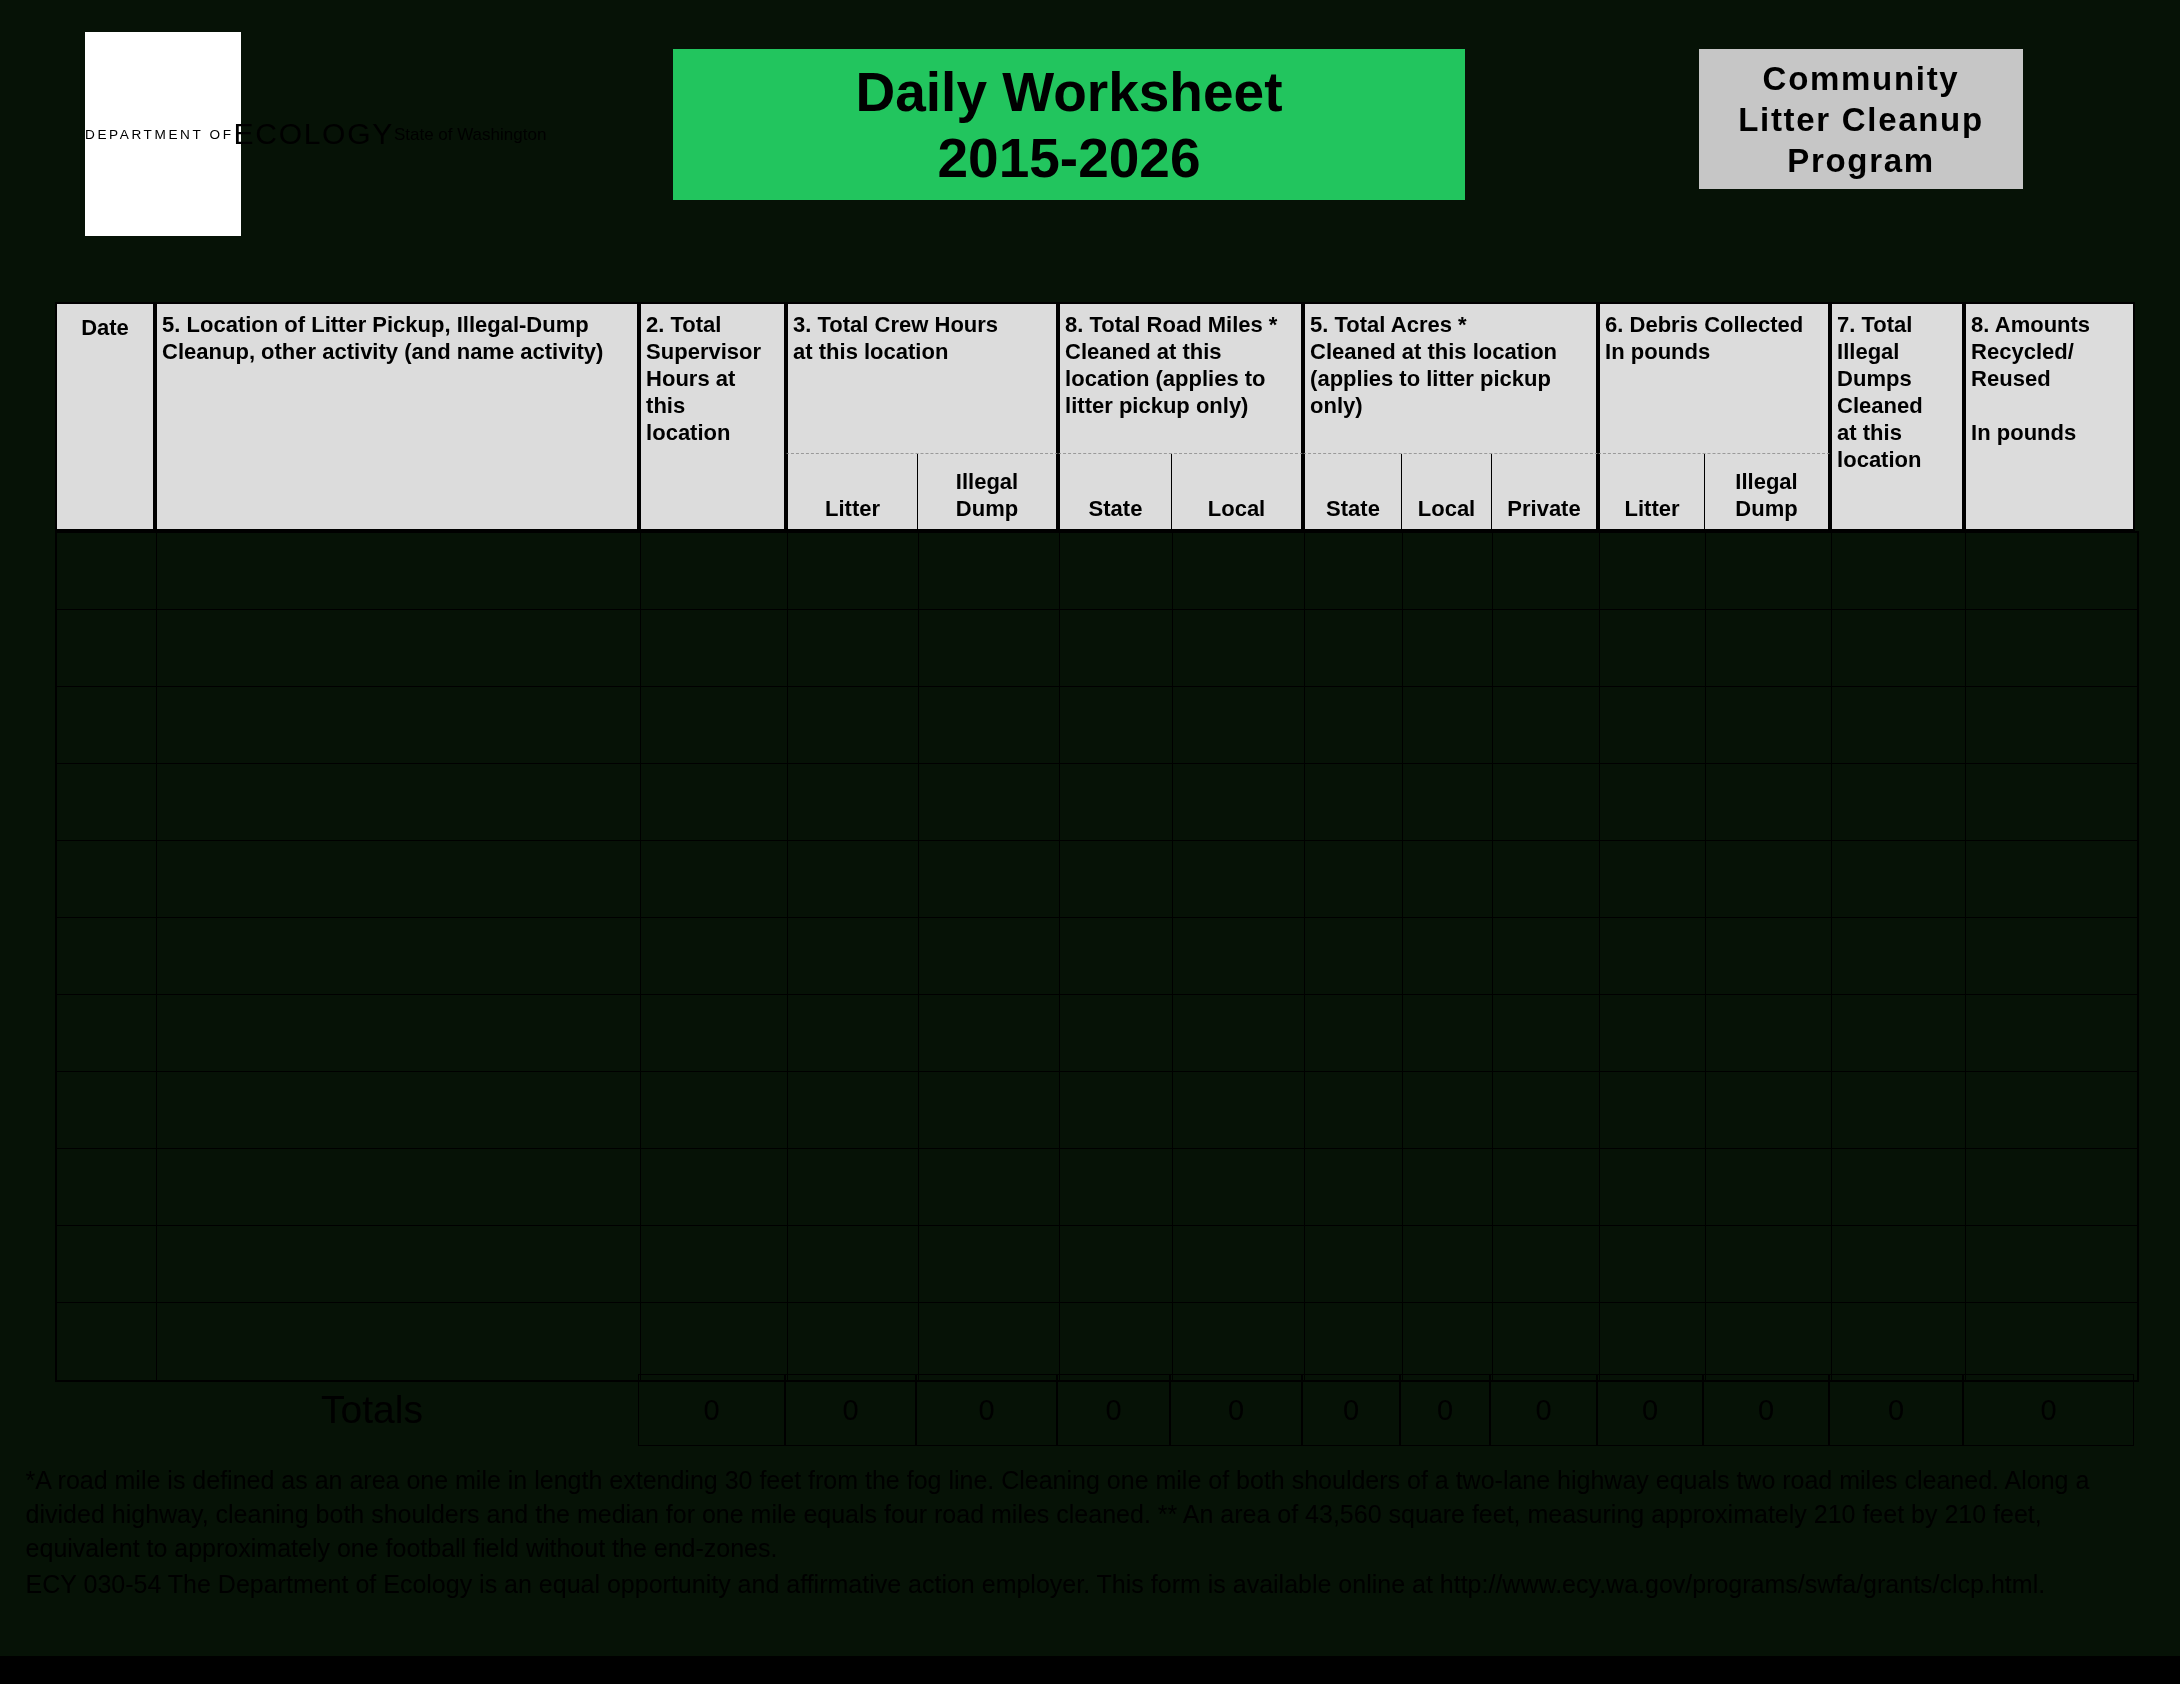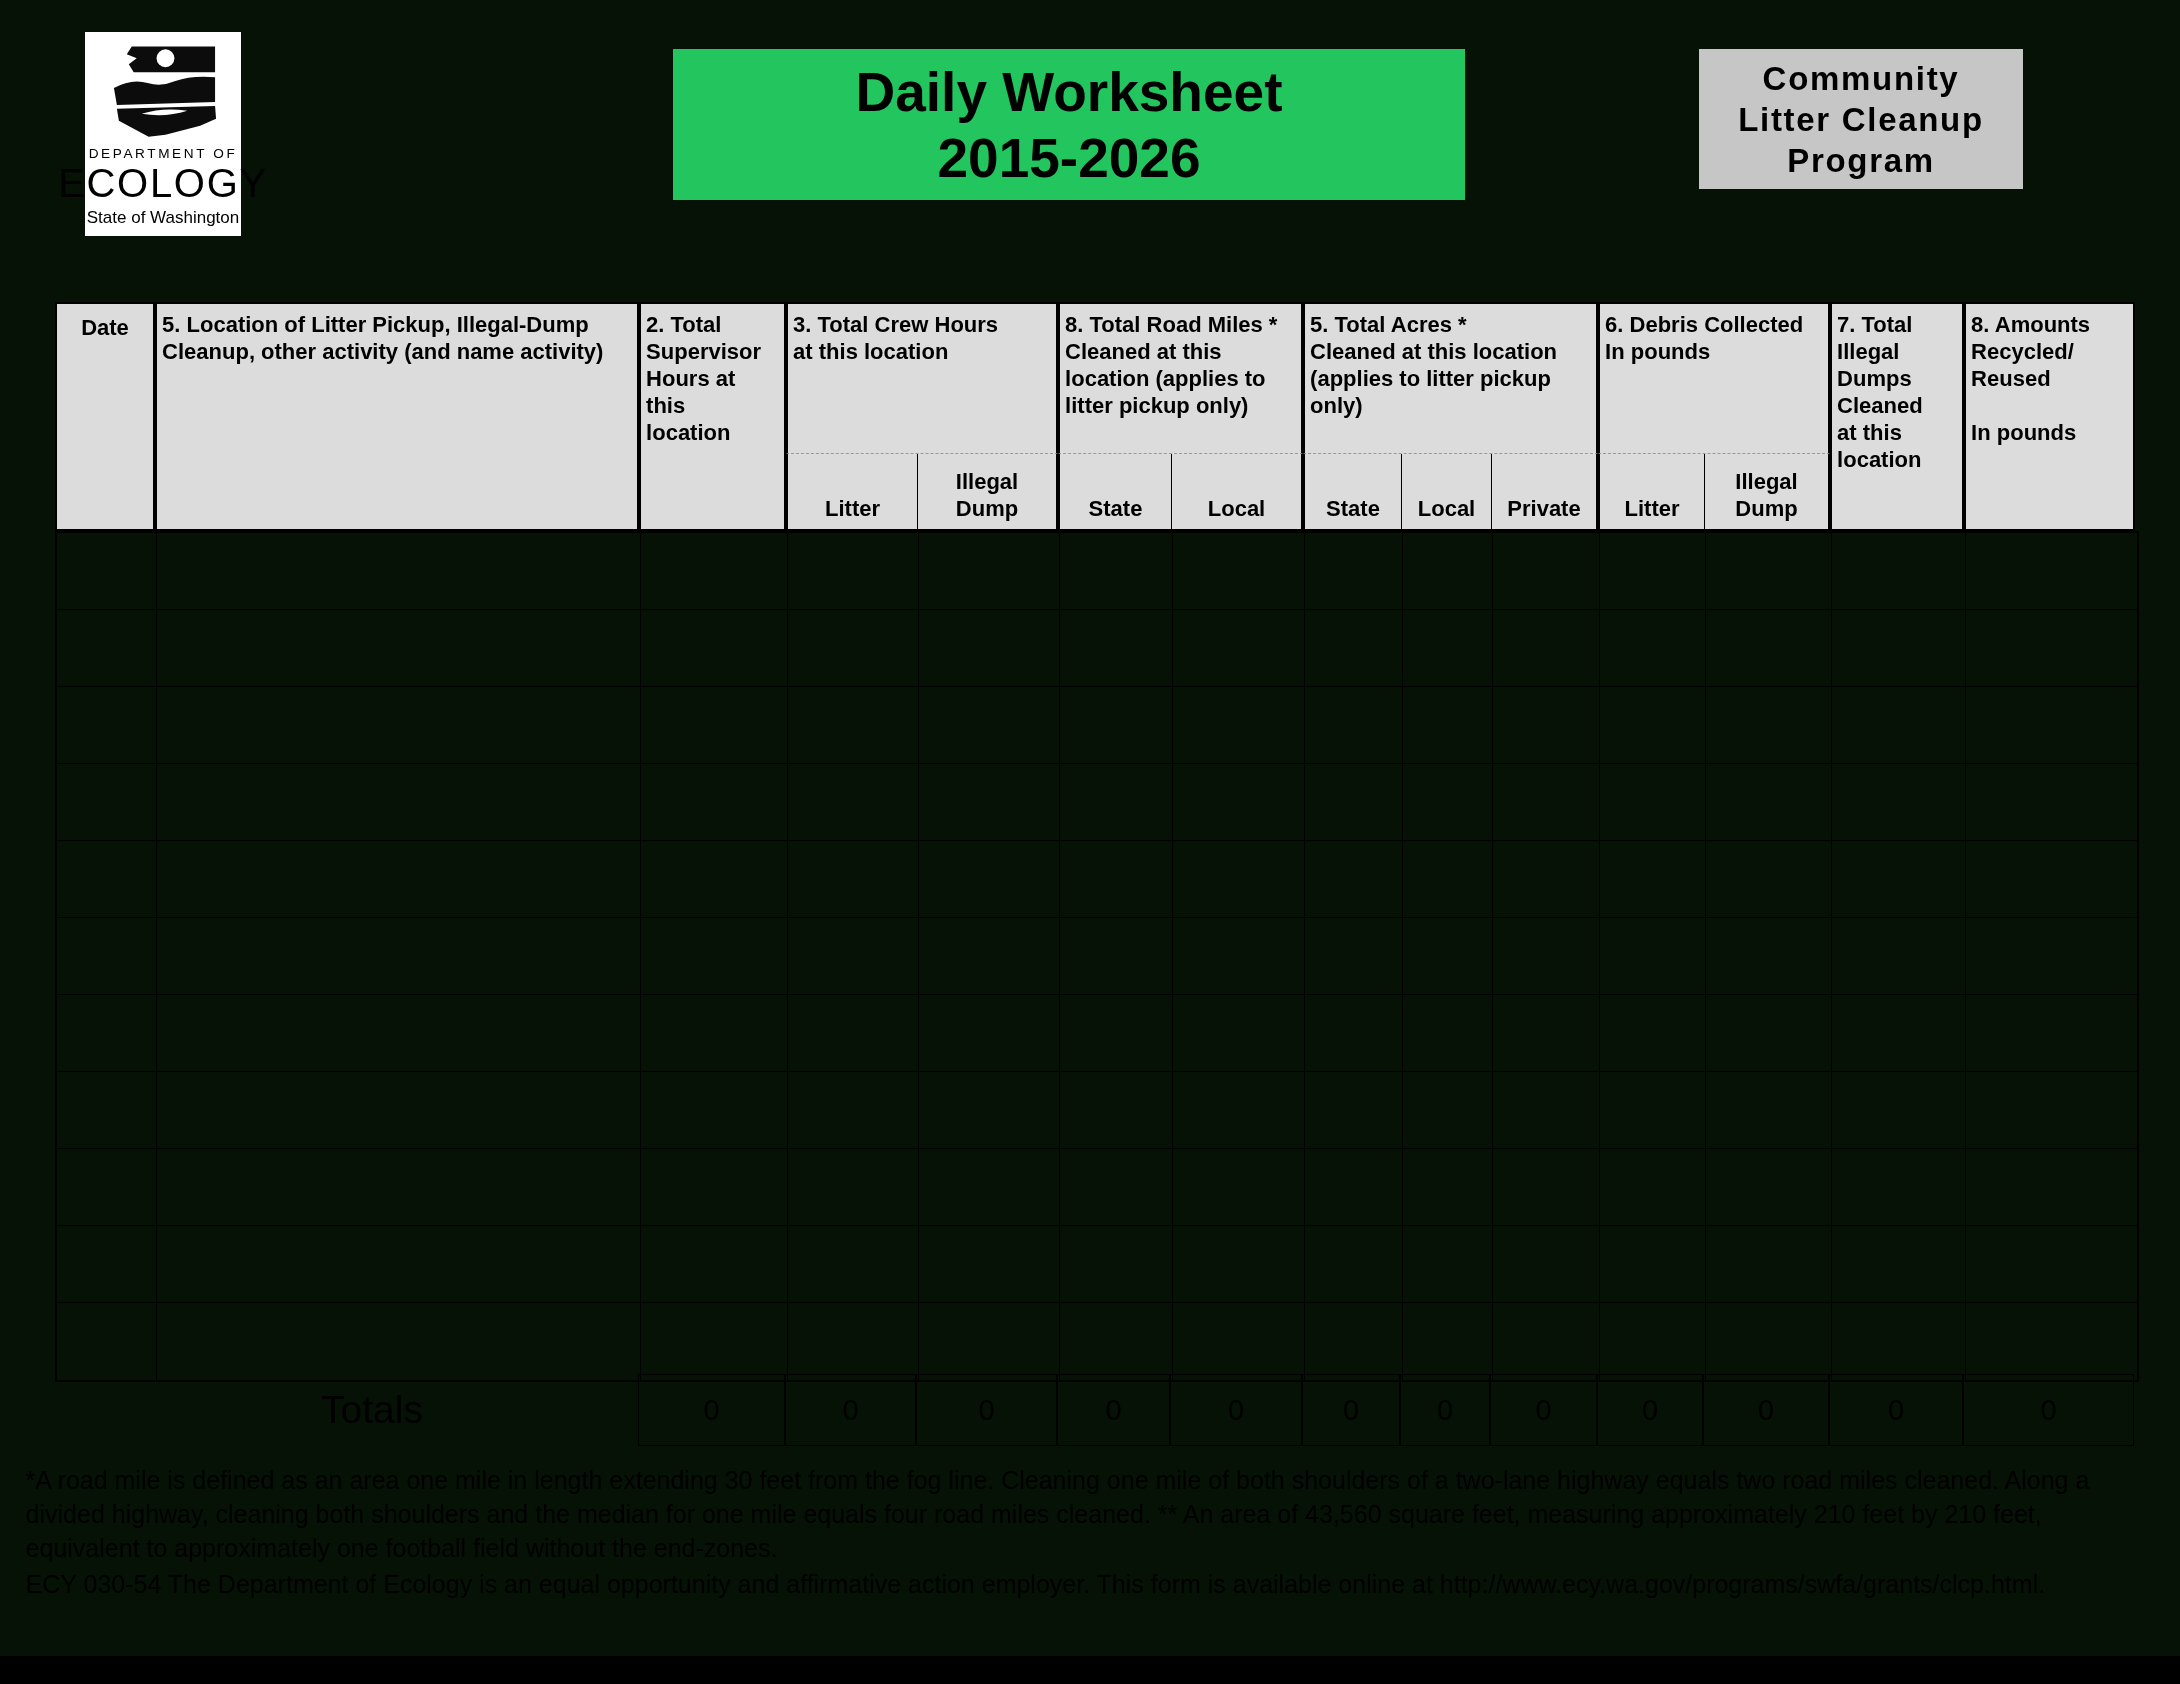--- a/index.html
+++ b/index.html
@@ -5,25 +5,25 @@
   html,body{margin:0;padding:0;}
   body{
     width:2181px;height:1685px;position:relative;overflow:hidden;
     background:#061206;
     font-family:"Liberation Sans", sans-serif;
     color:#000;
   }
   
   .logo-box{
     position:absolute;left:85px;top:32px;width:156px;height:204px;
-    background:#ffffff;display:flex;flex-direction:column;align-items:center;
+    background:#ffffff;display:flex;flex-direction:row;align-items:center;
   }
   .logo-art{margin-top:8.5px;width:119px;height:104px;}
   .logo-dept{font-size:13.6px;letter-spacing:2.6px;margin-top:1.7px;white-space:nowrap;}
-  .logo-agency{font-size:40px;letter-spacing:1.7px;margin-top:0px;white-space:nowrap;}
+  .logo-agency{font-size:30px;letter-spacing:1.7px;margin-top:0px;white-space:nowrap;}
   .logo-state{font-size:17px;margin-top:1.7px;white-space:nowrap;}
 
   .title-box{
     position:absolute;left:673px;top:49px;width:792px;height:151px;
     background:#22c55e;display:flex;flex-direction:column;justify-content:center;
     text-align:center;font-weight:bold;font-size:55px;line-height:66px;
   }
   .program-box{
     position:absolute;left:1699px;top:49px;width:324px;height:140px;
     background:#c6c6c6;display:flex;align-items:center;justify-content:center;

